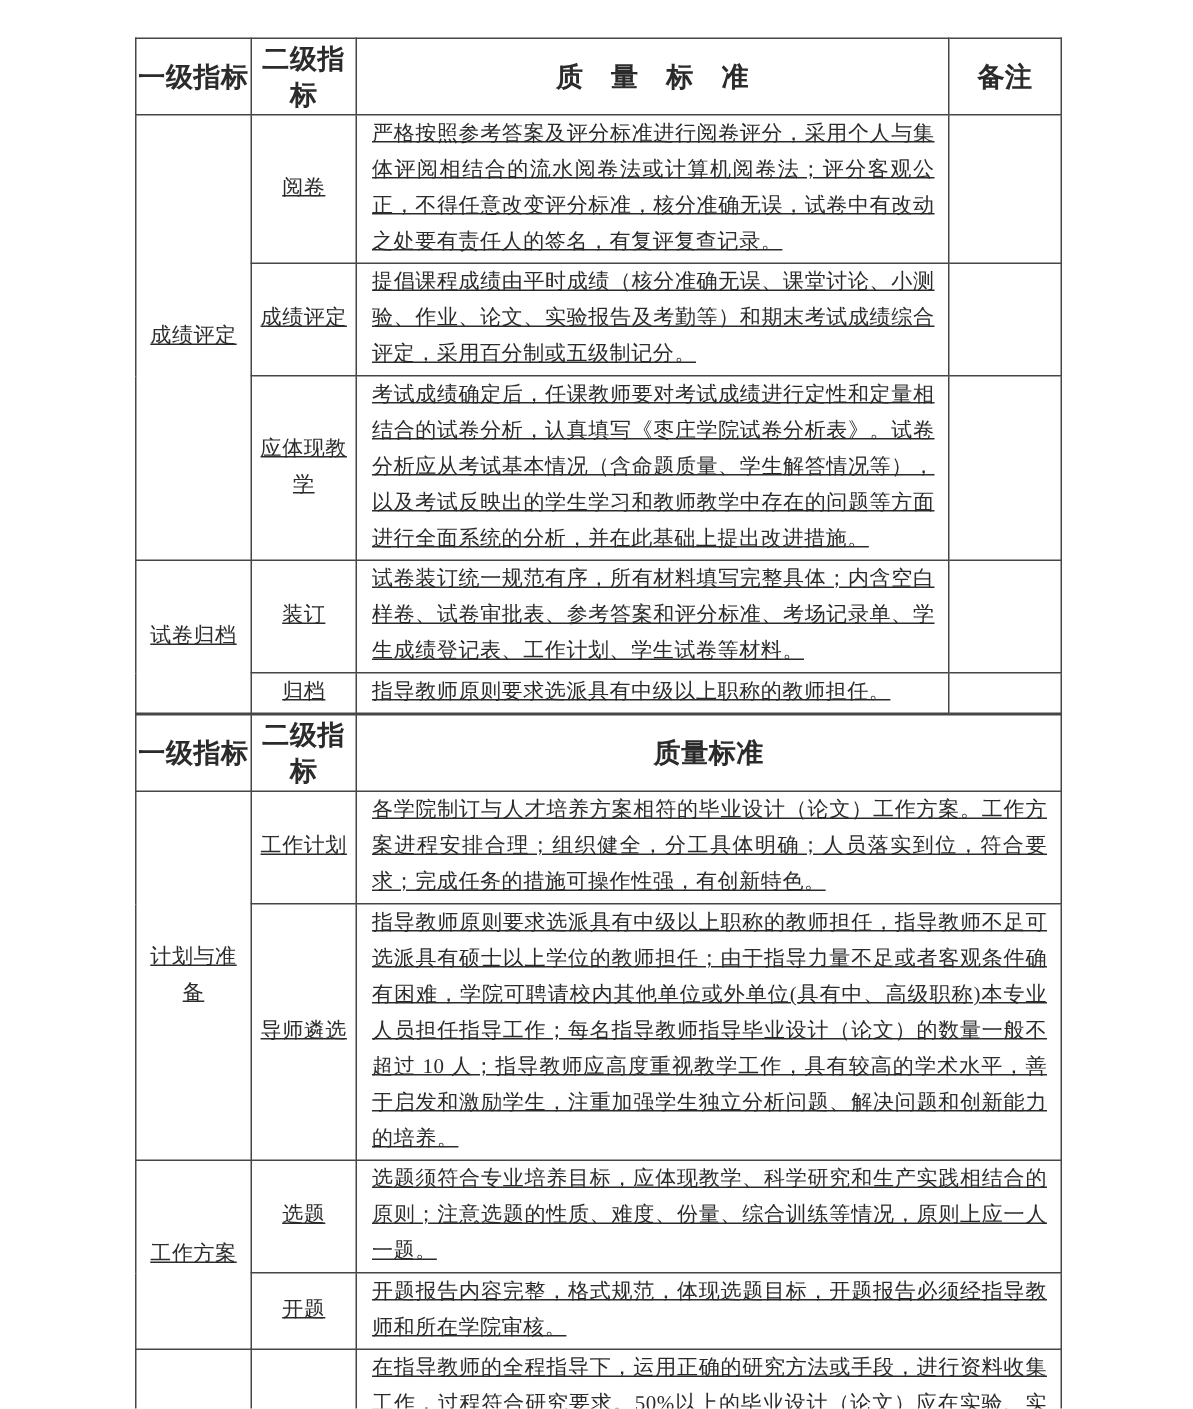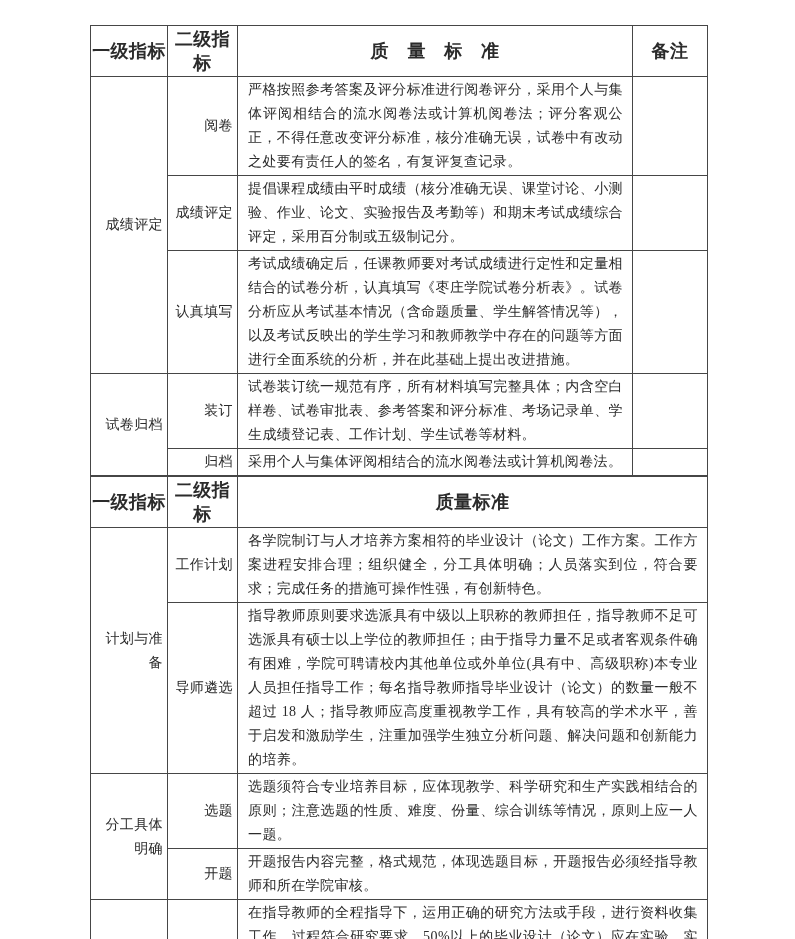--- a/index.html
+++ b/index.html
@@ -32,23 +32,23 @@
     color: #2b2b2b;
   }
   table.tbl th {
     font-weight: bold;
     text-align: center;
     vertical-align: middle;
     font-size: 18px;
   }
   .tbl1 th { height: 40px; }
   .tbl2 th { height: 26px; }
-  table.tbl td { vertical-align: middle; }
+  table.tbl td { vertical-align: middle; text-decoration: underline; }
   td.c1, td.c2 {
-    text-align: right;
+    text-align: center;
     padding: 1px 4px;
     line-height: 24px;
   }
   td.c3 {
     text-align: justify;
     padding: 1px 9px 1px 10px;
     line-height: 24px;
   }
   td.c4 { padding: 1px 4px; }
   
@@ -94,33 +94,33 @@
           <td class="c2">阅卷</td>
           <td class="c3">严格按照参考答案及评分标准进行阅卷评分，采用个人与集体评阅相结合的流水阅卷法或计算机阅卷法；评分客观公正，不得任意改变评分标准，核分准确无误，试卷中有改动之处要有责任人的签名，有复评复查记录。</td>
           <td class="c4"></td>
         </tr>
         <tr>
           <td class="c2">成绩评定</td>
           <td class="c3">提倡课程成绩由平时成绩（核分准确无误、课堂讨论、小测验、作业、论文、实验报告及考勤等）和期末考试成绩综合评定，采用百分制或五级制记分。</td>
           <td class="c4"></td>
         </tr>
         <tr>
-          <td class="c2">认真填写</td>
+          <td class="c2">应体现教学</td>
           <td class="c3">考试成绩确定后，任课教师要对考试成绩进行定性和定量相结合的试卷分析，认真填写《枣庄学院试卷分析表》。试卷分析应从考试基本情况（含命题质量、学生解答情况等），以及考试反映出的学生学习和教师教学中存在的问题等方面进行全面系统的分析，并在此基础上提出改进措施。</td>
           <td class="c4"></td>
         </tr>
         <tr>
           <td class="c1" rowspan="2">试卷归档</td>
           <td class="c2">装订</td>
           <td class="c3">试卷装订统一规范有序，所有材料填写完整具体；内含空白样卷、试卷审批表、参考答案和评分标准、考场记录单、学生成绩登记表、工作计划、学生试卷等材料。</td>
           <td class="c4"></td>
         </tr>
         <tr>
           <td class="c2">归档</td>
-          <td class="c3">采用个人与集体评阅相结合的流水阅卷法或计算机阅卷法。</td>
+          <td class="c3">指导教师原则要求选派具有中级以上职称的教师担任。</td>
           <td class="c4"></td>
         </tr>
       </tbody>
     </table>
 
 
   <table class="tbl tbl2" id="table2">
     <colgroup>
       <col class="w1">
         <col class="w2">
@@ -134,24 +134,24 @@
         </tr>
       </thead>
       <tbody>
         <tr>
           <td class="c1" rowspan="2">计划与准备</td>
           <td class="c2">工作计划</td>
           <td class="c3">各学院制订与人才培养方案相符的毕业设计（论文）工作方案。工作方案进程安排合理；组织健全，分工具体明确；人员落实到位，符合要求；完成任务的措施可操作性强，有创新特色。</td>
         </tr>
         <tr>
           <td class="c2">导师遴选</td>
-          <td class="c3">指导教师原则要求选派具有中级以上职称的教师担任，指导教师不足可选派具有硕士以上学位的教师担任；由于指导力量不足或者客观条件确有困难，学院可聘请校内其他单位或外单位(具有中、高级职称)本专业人员担任指导工作；每名指导教师指导毕业设计（论文）的数量一般不超过 18 人；指导教师应高度重视教学工作，具有较高的学术水平，善于启发和激励学生，注重加强学生独立分析问题、解决问题和创新能力的培养。</td>
+          <td class="c3">指导教师原则要求选派具有中级以上职称的教师担任，指导教师不足可选派具有硕士以上学位的教师担任；由于指导力量不足或者客观条件确有困难，学院可聘请校内其他单位或外单位(具有中、高级职称)本专业人员担任指导工作；每名指导教师指导毕业设计（论文）的数量一般不超过 10 人；指导教师应高度重视教学工作，具有较高的学术水平，善于启发和激励学生，注重加强学生独立分析问题、解决问题和创新能力的培养。</td>
         </tr>
         <tr>
-          <td class="c1" rowspan="2">分工具体明确</td>
+          <td class="c1" rowspan="2">工作方案</td>
           <td class="c2">选题</td>
           <td class="c3">选题须符合专业培养目标，应体现教学、科学研究和生产实践相结合的原则；注意选题的性质、难度、份量、综合训练等情况，原则上应一人一题。</td>
         </tr>
         <tr>
           <td class="c2">开题</td>
           <td class="c3">开题报告内容完整，格式规范，体现选题目标，开题报告必须经指导教师和所在学院审核。</td>
         </tr>
         <tr>
           <td class="c1" rowspan="1">研究过程</td>
           <td class="c2">方法</td>

